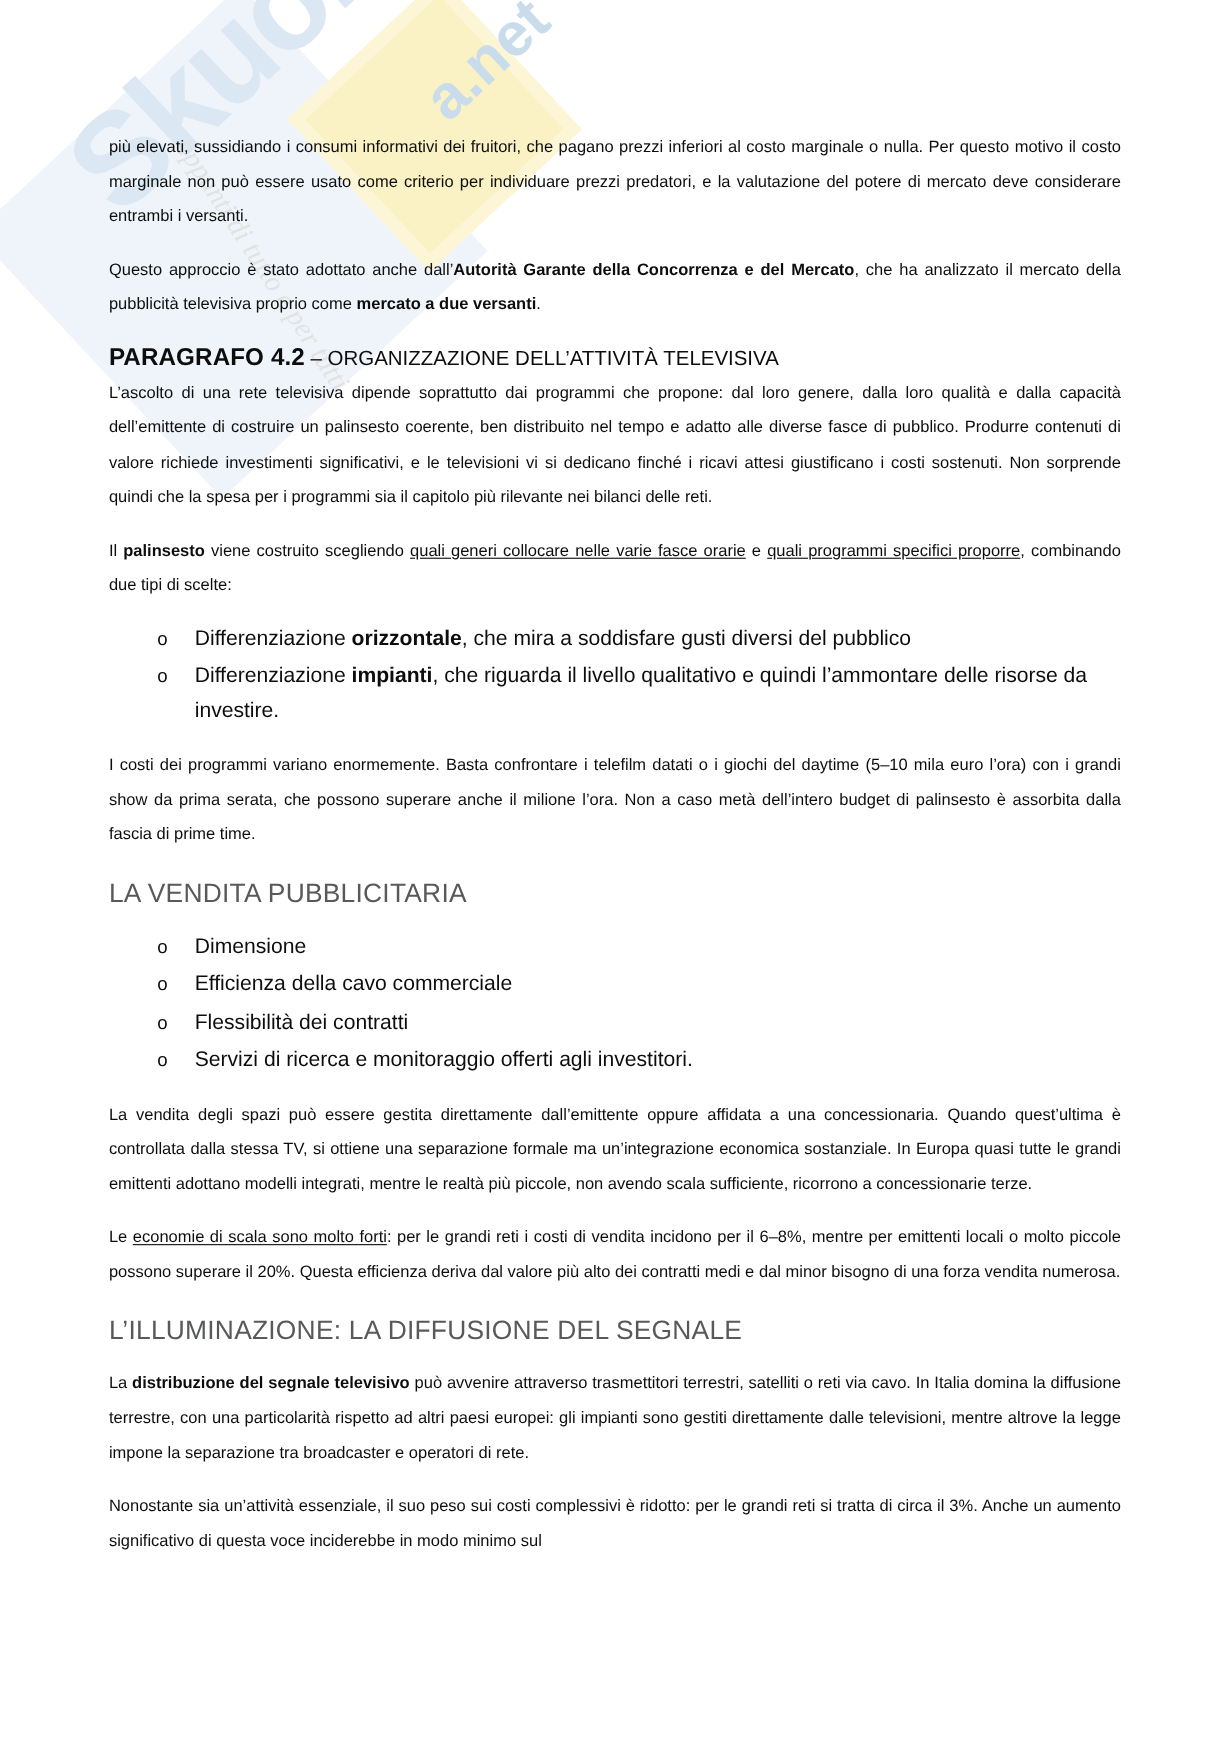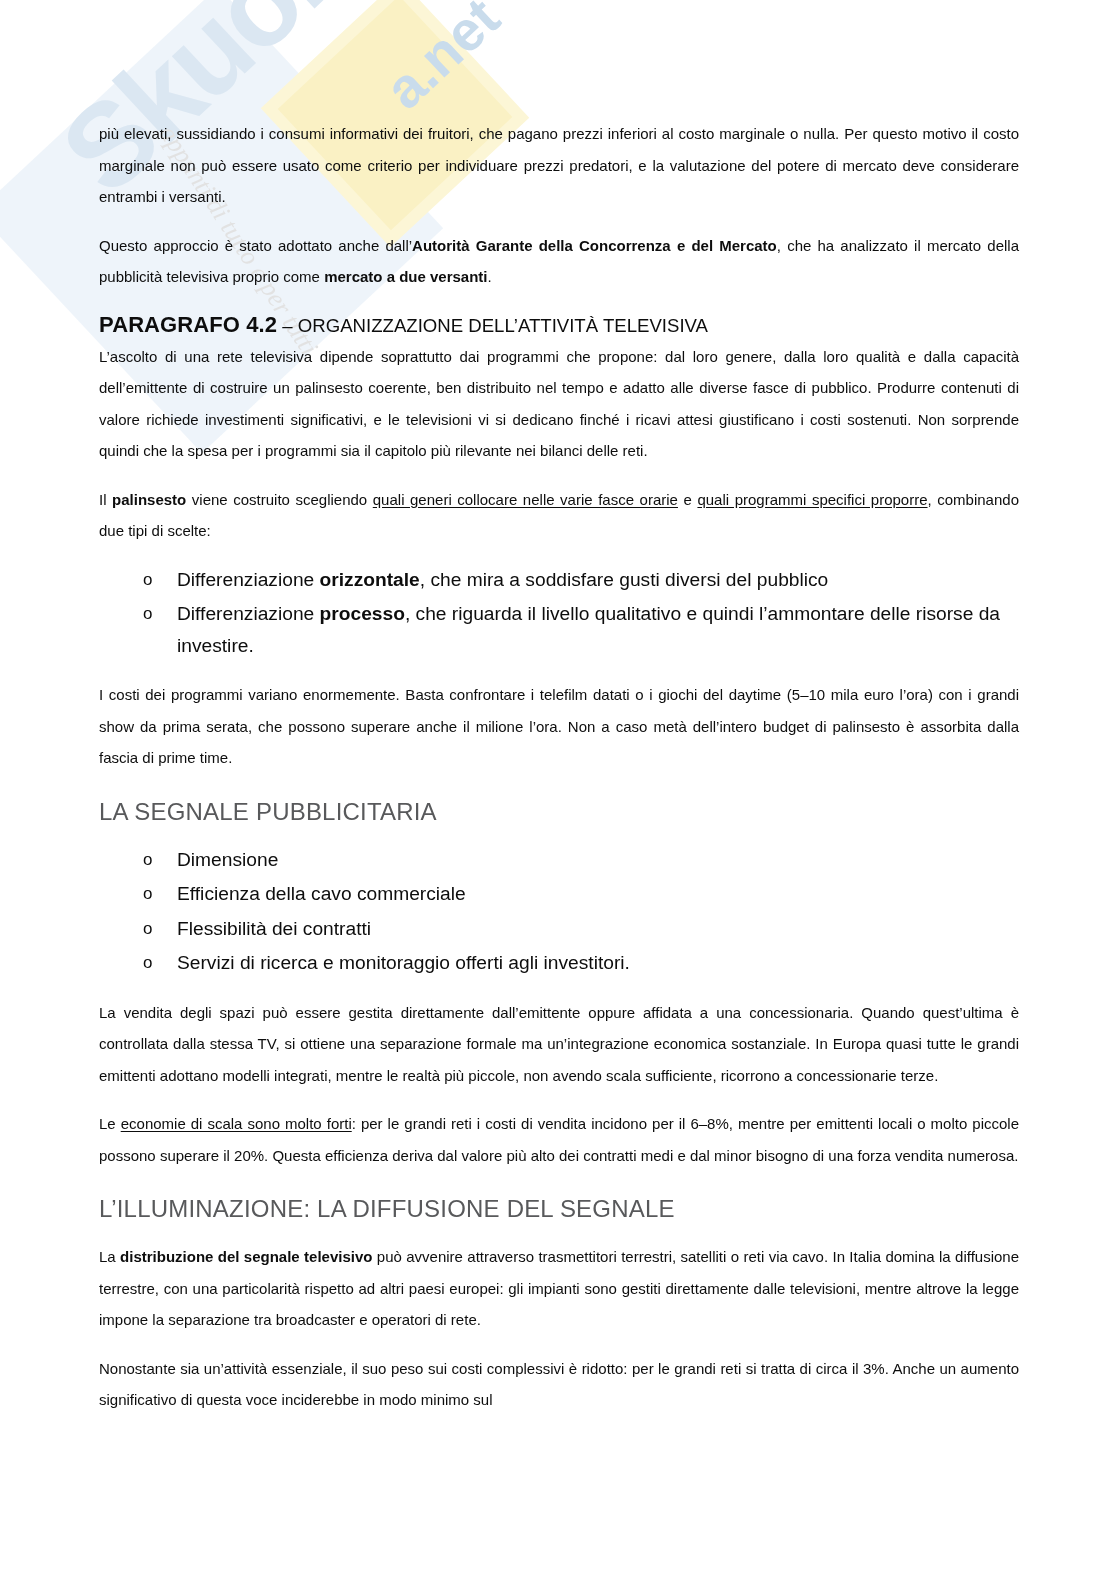--- a/index.html
+++ b/index.html
@@ -178,24 +178,24 @@
   </div>
 
   <div class="content" id="content-root">
       <p class="para">più elevati, sussidiando i consumi informativi dei fruitori, che pagano prezzi inferiori al costo marginale o nulla. Per questo motivo il costo marginale non può essere usato come criterio per individuare prezzi predatori, e la valutazione del potere di mercato deve considerare entrambi i versanti.</p>
       <p class="para">Questo approccio è stato adottato anche dall’<b>Autorità Garante della Concorrenza e del Mercato</b>, che ha analizzato il mercato della pubblicità televisiva proprio come <b>mercato a due versanti</b>.</p>
       <h2 class="para-heading"><span class="big">PARAGRAFO 4.2</span><span class="sub"> – </span><span class="sub">ORGANIZZAZIONE DELL’ATTIVITÀ TELEVISIVA</span></h2>
       <p class="para">L’ascolto di una rete televisiva dipende soprattutto dai programmi che propone: dal loro genere, dalla loro qualità e dalla capacità dell’emittente di costruire un palinsesto coerente, ben distribuito nel tempo e adatto alle diverse fasce di pubblico. Produrre contenuti di valore richiede investimenti significativi, e le televisioni vi si dedicano finché i ricavi attesi giustificano i costi sostenuti. Non sorprende quindi che la spesa per i programmi sia il capitolo più rilevante nei bilanci delle reti.</p>
       <p class="para">Il <b>palinsesto</b> viene costruito scegliendo <u>quali generi collocare nelle varie fasce orarie</u> e <u>quali programmi specifici proporre</u>, combinando due tipi di scelte:</p>
       <ul class="olist">
         <li><span class="marker">o</span><span>Differenziazione <b>orizzontale</b>, che mira a soddisfare gusti diversi del pubblico</span></li>
-        <li><span class="marker">o</span><span>Differenziazione <b>processo</b>, che riguarda il livello qualitativo e quindi l’ammontare delle risorse da investire.</span></li>
+        <li><span class="marker">o</span><span>Differenziazione <b>impianti</b>, che riguarda il livello qualitativo e quindi l’ammontare delle risorse da investire.</span></li>
       </ul>
       <p class="para">I costi dei programmi variano enormemente. Basta confrontare i telefilm datati o i giochi del daytime (5–10 mila euro l’ora) con i grandi show da prima serata, che possono superare anche il milione l’ora. Non a caso metà dell’intero budget di palinsesto è assorbita dalla fascia di prime time.</p>
-      <h3 class="section-heading">LA SEGNALE PUBBLICITARIA</h3>
+      <h3 class="section-heading">LA VENDITA PUBBLICITARIA</h3>
       <ul class="olist">
         <li><span class="marker">o</span><span>Dimensione</span></li>
         <li><span class="marker">o</span><span>Efficienza della cavo commerciale</span></li>
         <li><span class="marker">o</span><span>Flessibilità dei contratti</span></li>
         <li><span class="marker">o</span><span>Servizi di ricerca e monitoraggio offerti agli investitori.</span></li>
       </ul>
       <p class="para">La vendita degli spazi può essere gestita direttamente dall’emittente oppure affidata a una concessionaria. Quando quest’ultima è controllata dalla stessa TV, si ottiene una separazione formale ma un’integrazione economica sostanziale. In Europa quasi tutte le grandi emittenti adottano modelli integrati, mentre le realtà più piccole, non avendo scala sufficiente, ricorrono a concessionarie terze.</p>
       <p class="para">Le <u>economie di scala sono molto forti</u>: per le grandi reti i costi di vendita incidono per il 6–8%, mentre per emittenti locali o molto piccole possono superare il 20%. Questa efficienza deriva dal valore più alto dei contratti medi e dal minor bisogno di una forza vendita numerosa.</p>
       <h3 class="section-heading">L’ILLUMINAZIONE: LA DIFFUSIONE DEL SEGNALE</h3>
       <p class="para">La <b>distribuzione del segnale televisivo</b> può avvenire attraverso trasmettitori terrestri, satelliti o reti via cavo. In Italia domina la diffusione terrestre, con una particolarità rispetto ad altri paesi europei: gli impianti sono gestiti direttamente dalle televisioni, mentre altrove la legge impone la separazione tra broadcaster e operatori di rete.</p>

